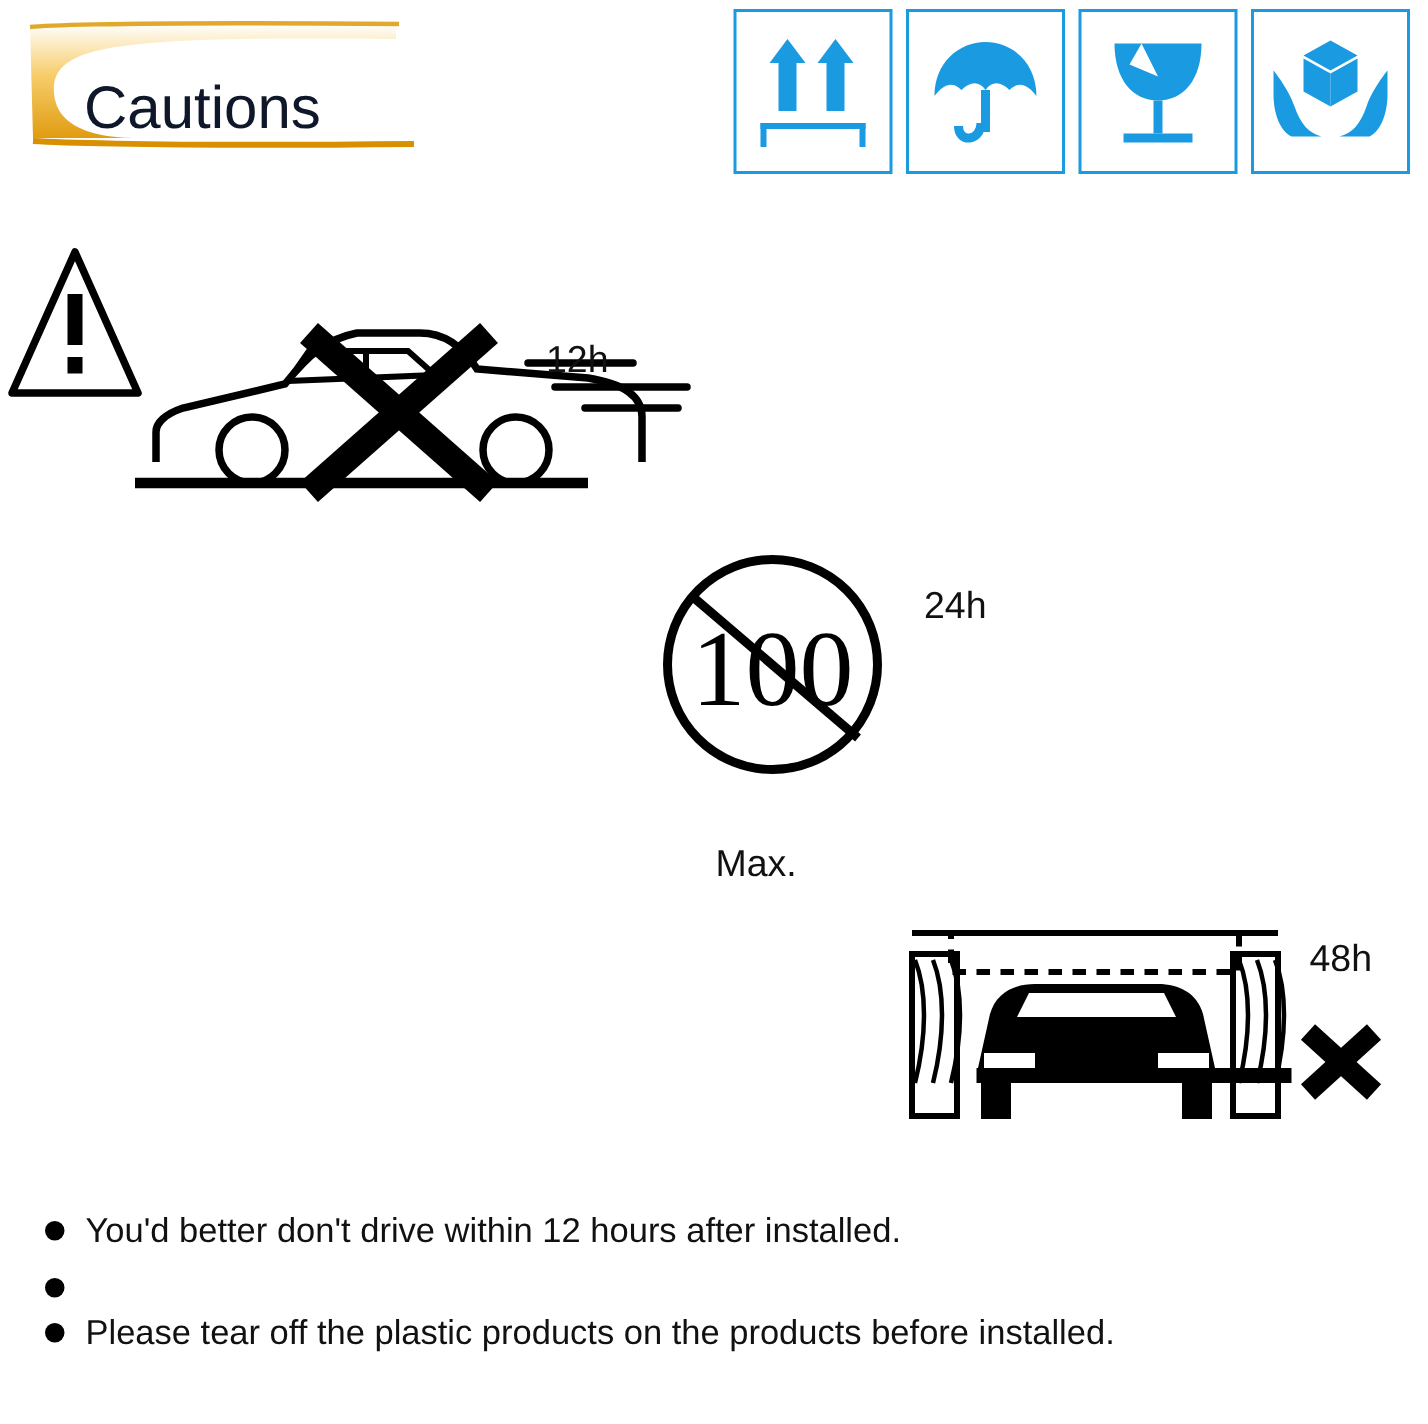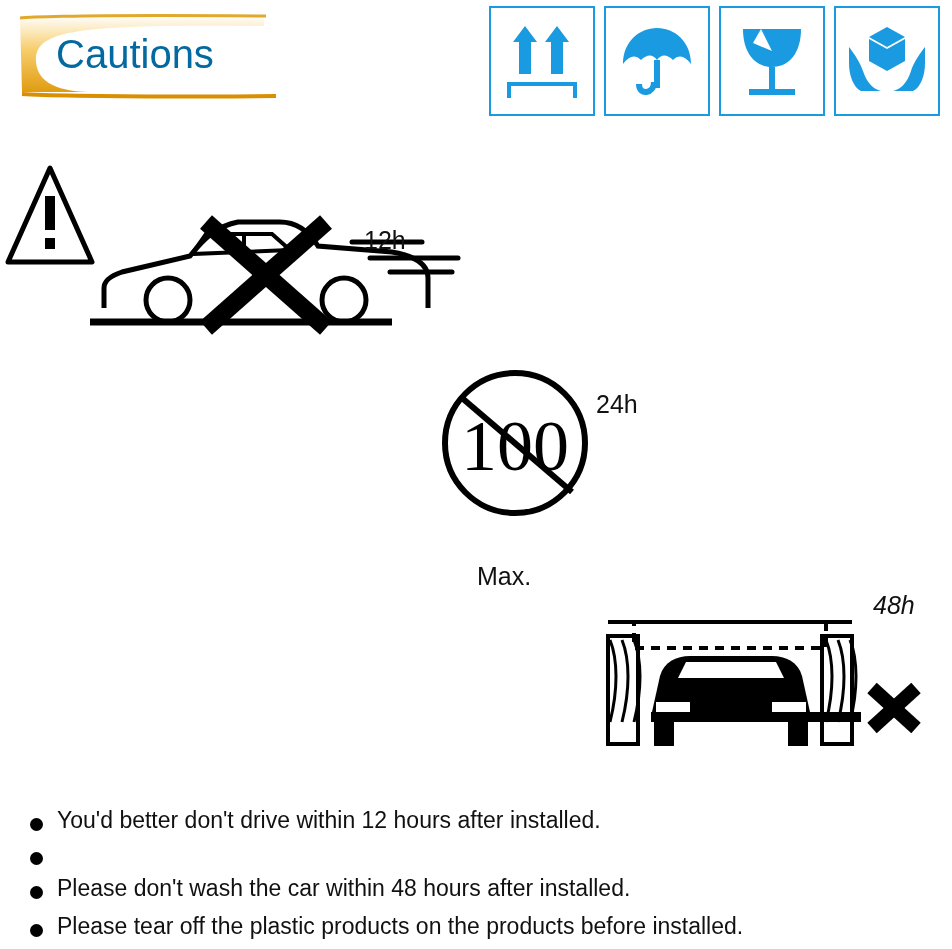--- a/index.html
+++ b/index.html
@@ -20,24 +20,24 @@
   #cautions-banner {
     position: absolute;
     left: 14px;
     top: 6px;
     width: 270px;
     height: 96px;
   }
   #cautions-banner .banner-title {
     position: absolute;
     left: 42px;
-    top: 26px;
+    top: 44px;
     font-size: 40px;
     letter-spacing: 0px;
-    color: #0369a1;
+    color: #0f172a;
     font-family: "Liberation Sans", sans-serif;
     white-space: nowrap;
   }
 
   
   #shipping-icons {
     position: absolute;
     left: 489px;
     top: 6px;
     display: flex;
@@ -65,34 +65,34 @@
   }
 
   .lbl {
     position: absolute;
     font-size: 25px;
     font-family: "Liberation Sans", sans-serif;
     color: #111111;
     white-space: nowrap;
   }
   #label-12h  { left: 364px; top: 214px; margin-top: 12px; }
-  #label-24h  { left: 596px; top: 390px; }
+  #label-24h  { left: 616px; top: 390px; }
   #label-max  { left: 477px; top: 518px; margin-top: 44px; }
-  #label-48h  { left: 873px; top: 591px; font-style: italic; }
+  #label-48h  { left: 873px; top: 625px; }
 
   
   #notes {
     position: absolute;
     left: 30px;
     top: 805px;
     width: 900px;
   }
   .note-row {
     display: flex;
-    align-items: center;
+    align-items: flex-start;
     margin-bottom: 8px;
   }
   .note-bullet {
     width: 13px;
     height: 13px;
     border-radius: 50%;
     background: #000000;
     margin-top: 9px;
     margin-right: 14px;
     flex: 0 0 auto;
@@ -239,19 +239,15 @@
 <div id="notes">
   <div class="note-row">
     <span class="note-bullet"></span>
     <span class="note-text">You'd better don't drive within 12 hours after installed.</span>
   </div>
   <div class="note-row">
     <span class="note-bullet"></span>
   </div>
   <div class="note-row">
     <span class="note-bullet"></span>
-    <span class="note-text">Please don't wash the car within 48 hours after installed.</span>
-  </div>
-  <div class="note-row">
-    <span class="note-bullet"></span>
     <span class="note-text">Please tear off the plastic products on the products before installed.</span>
   </div>
 </div>
 
 </body></html>

